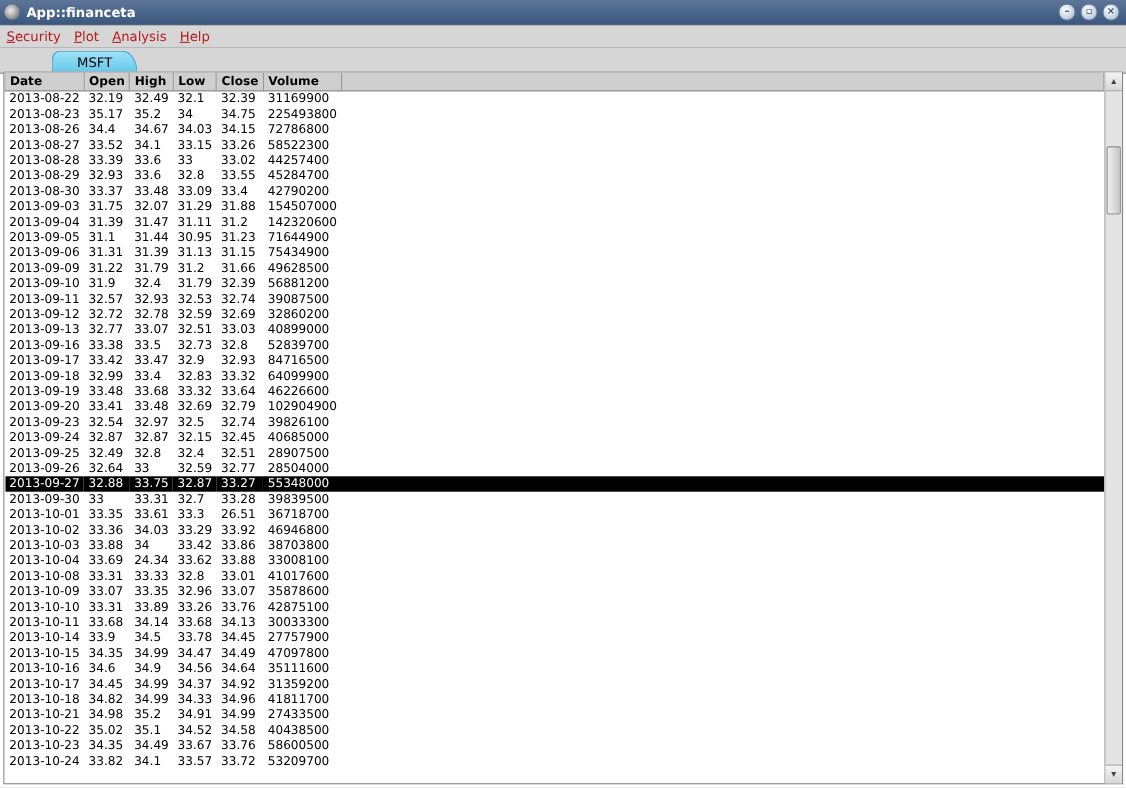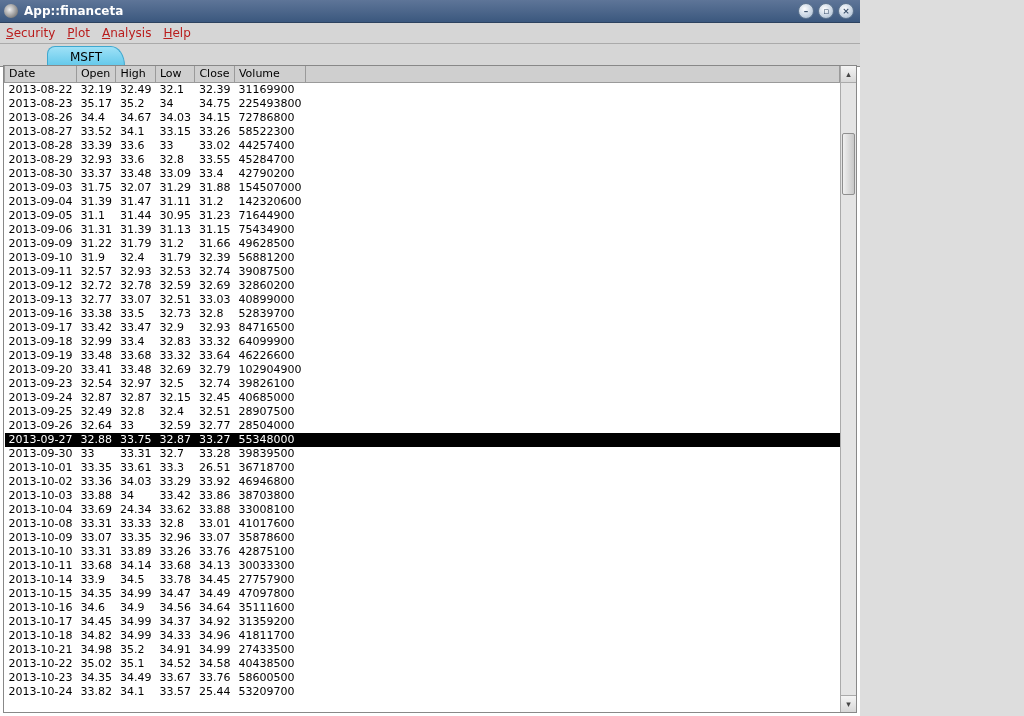--- a/index.html
+++ b/index.html
@@ -7,21 +7,21 @@
     padding: 0;
     width: 1024px;
     height: 716px;
     font-family: "DejaVu Sans", "Liberation Sans", Arial, sans-serif;
     font-size: 12px;
     background: #ddd;
     overflow: hidden;
   }
   .window {
     position: relative;
-    width: 860px;
+    width: 1024px;
     height: 716px;
     background: #fff;
     box-sizing: border-box;
   }
   .titlebar {
     height: 22px;
     background: linear-gradient(to bottom, #5e7598 0%, #3b587e 100%);
     border-bottom: 1px solid #2c425f;
     display: flex;
     align-items: center;
@@ -123,21 +123,21 @@
   }
   table.data {
     border-collapse: collapse;
     width: 100%;
     font-size: 11px;
   }
   table.data thead th {
     background: #cfcfcf;
     border: 1px solid #9a9a9a;
     border-top: none;
-    font-weight: normal;
+    font-weight: bold;
     text-align: left;
     padding: 1px 4px;
     height: 16px;
     box-sizing: border-box;
     white-space: nowrap;
   }
   table.data thead th.filler {
     width: 100%;
   }
   table.data tbody td {
@@ -620,21 +620,21 @@
               <td class="col-low">33.67</td>
               <td class="col-close">33.76</td>
               <td class="col-vol">58600500</td>
               <td></td>
             </tr>
             <tr>
               <td class="col-date">2013-10-24</td>
               <td class="col-open">33.82</td>
               <td class="col-high">34.1</td>
               <td class="col-low">33.57</td>
-              <td class="col-close">25.44</td>
+              <td class="col-close">33.72</td>
               <td class="col-vol">53209700</td>
               <td></td>
             </tr>
           </tbody>
       </table>
     </div>
     <div class="vscroll">
       <div class="arrow">▴</div>
       <div class="track">
         <div class="thumb"></div>

